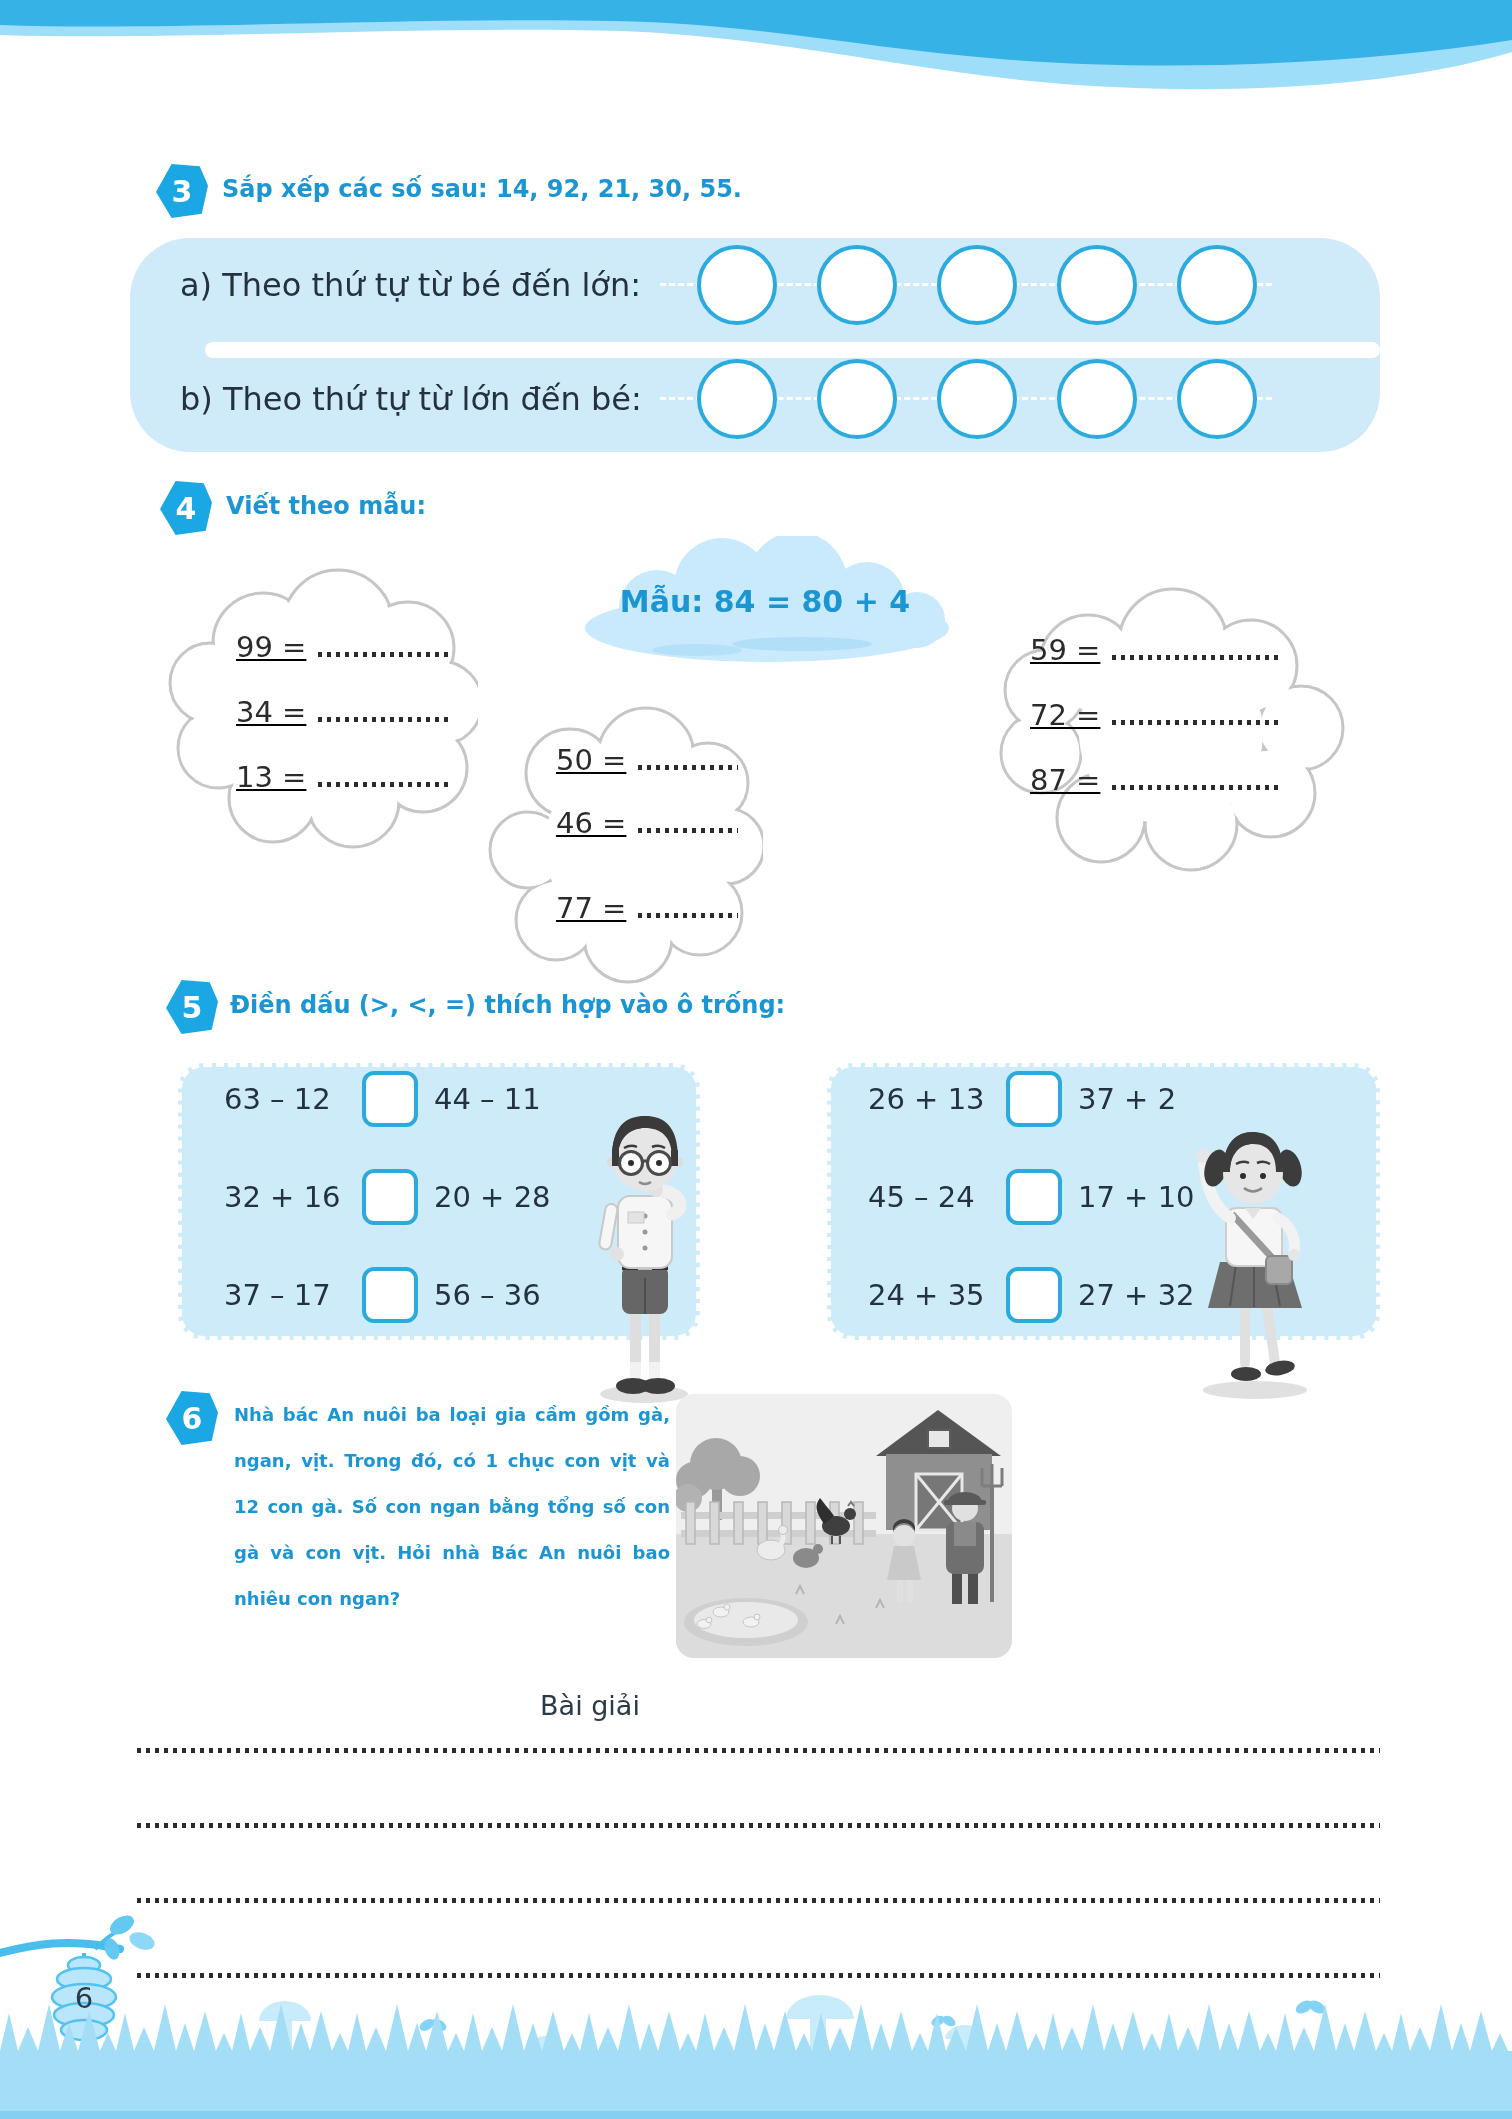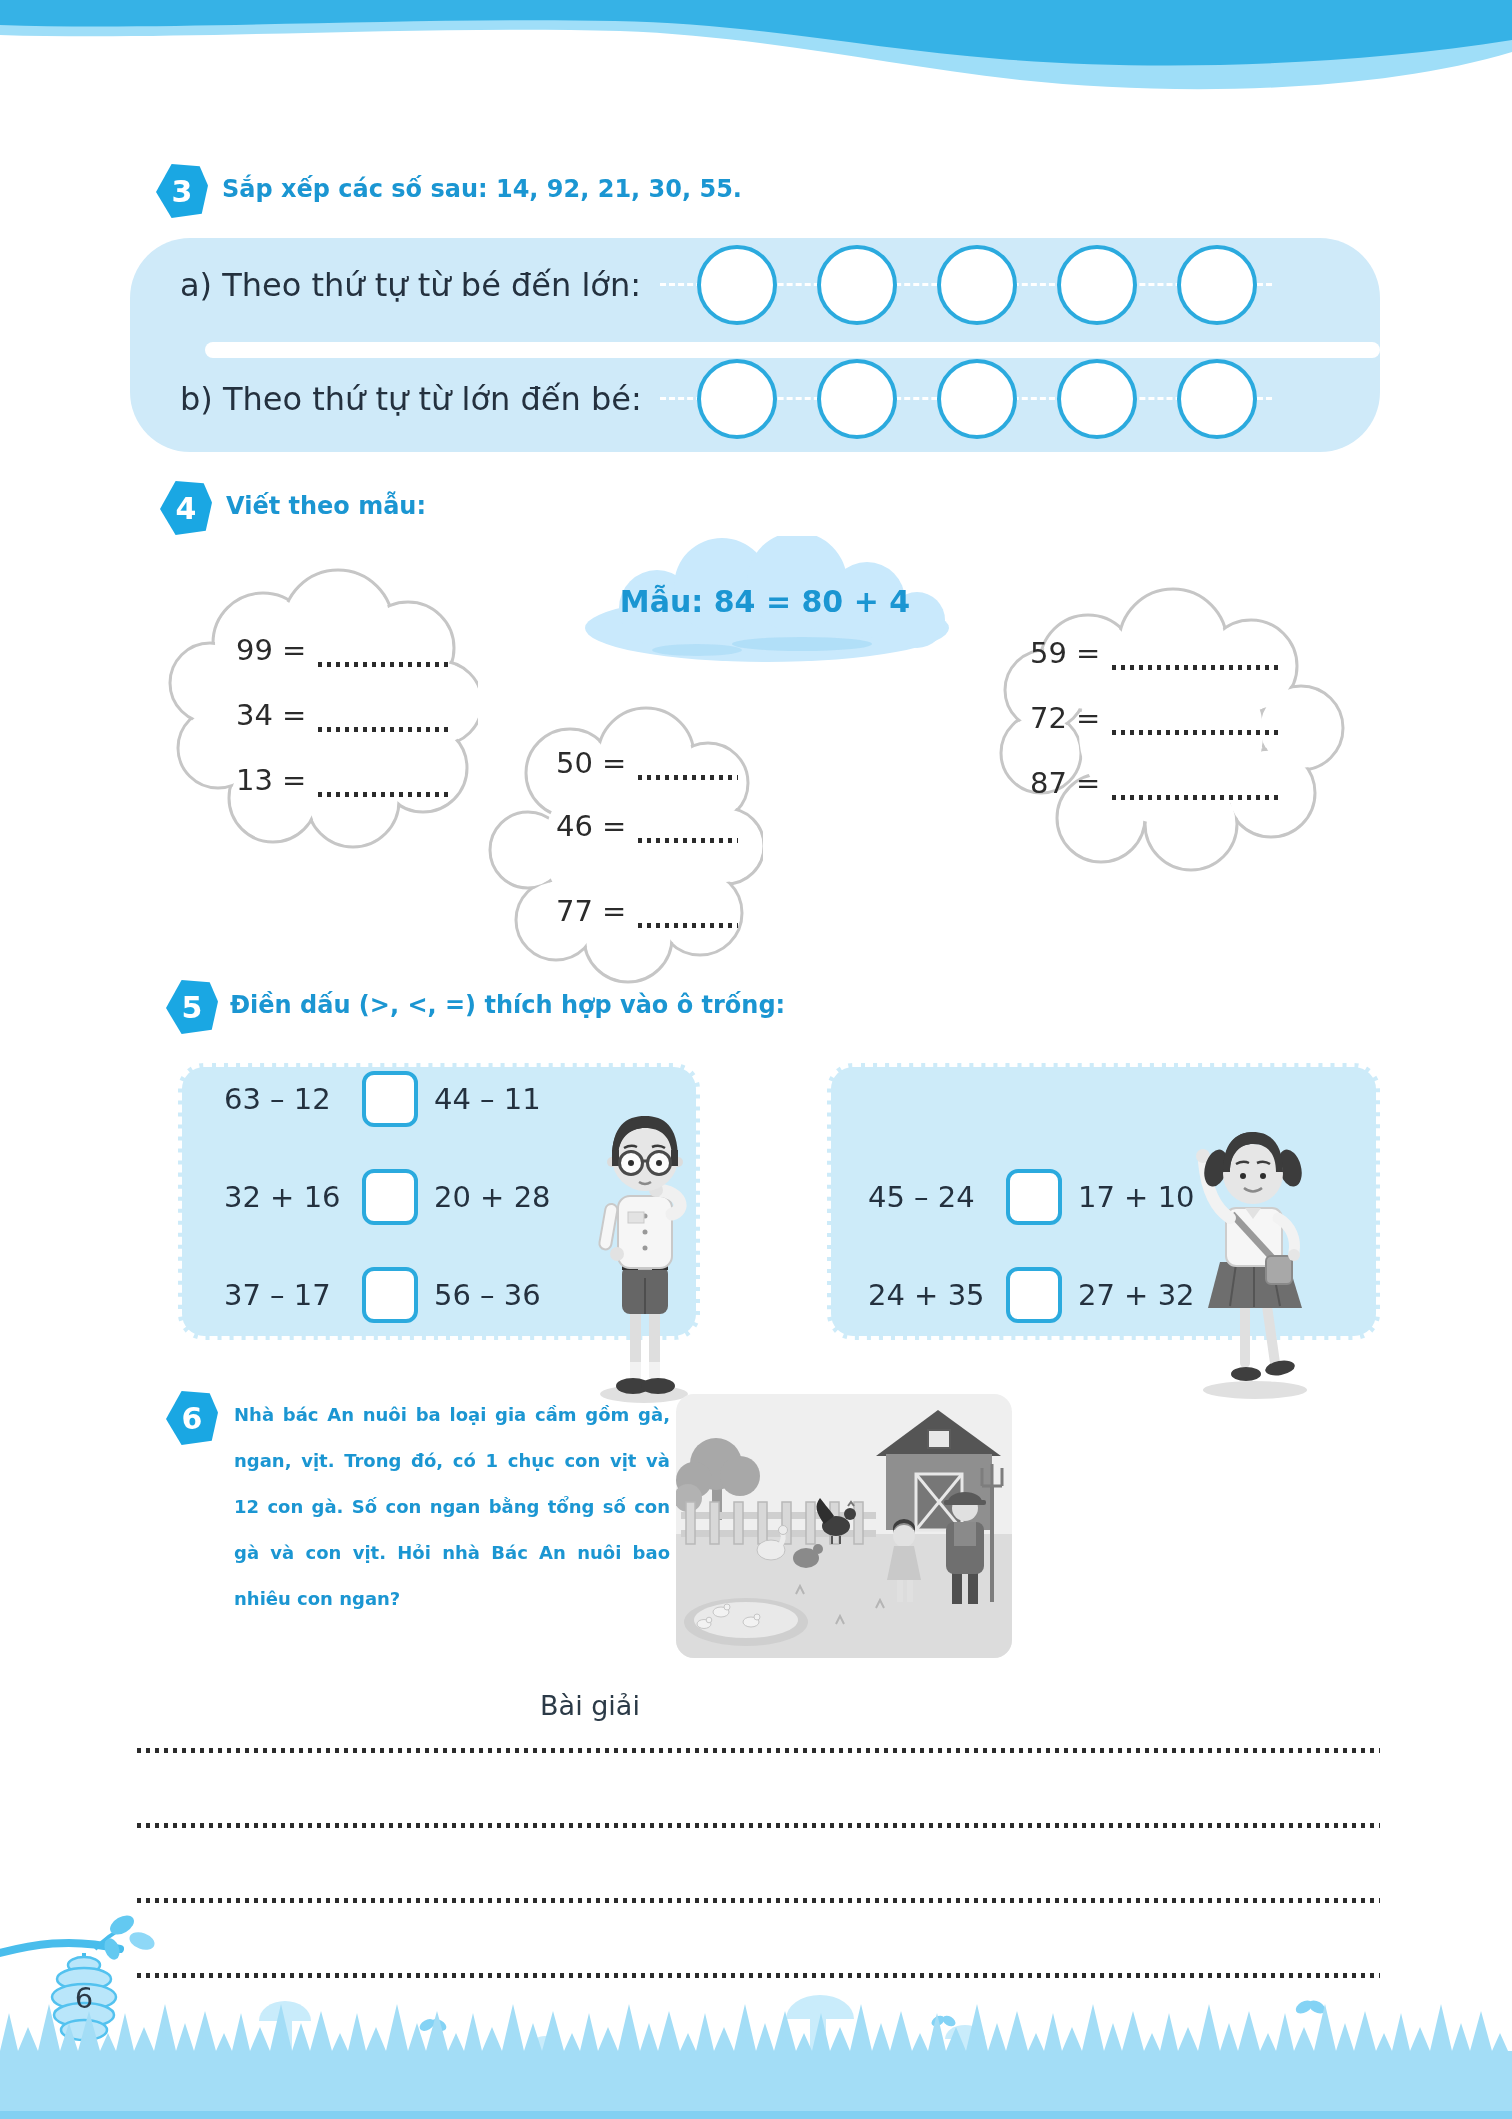--- a/index.html
+++ b/index.html
@@ -10,21 +10,21 @@
          font-size:30px;display:flex;align-items:center;justify-content:center;
          clip-path:polygon(30% 0%,84% 4%,100% 40%,88% 92%,30% 100%,0% 52%);}
   .ex-title{font-weight:bold;font-size:24px;color:var(--accent,#1b96d2);line-height:54px;white-space:nowrap;}
   
   .band{left:130px;top:238px;width:1250px;height:214px;background:var(--band,#cfeaf9);border-radius:60px;}
   .stripe{left:205px;top:342px;width:1175px;height:16px;background:#fff;border-radius:8px;}
   .row-label{font-size:32px;color:var(--dark,#24313f);height:40px;line-height:40px;white-space:nowrap;}
   .guide{height:0;border-top:3px dashed #fff;}
   .circle{width:80px;height:80px;border-radius:50%;background:#fff;border:4px solid var(--circle,#2baade);box-sizing:border-box;}
   
-  .cloud-line{display:flex;align-items:flex-end;height:40px;}
+  .cloud-line{display:flex;align-items:center;height:40px;text-decoration:underline;}
   .cloud-num{font-size:29px;color:#2b2b2b;white-space:nowrap;}
   .dots{flex:1;height:5px;margin-left:12px;margin-top:14px;
         background-image:repeating-linear-gradient(90deg,#2b2b2b 0 4px,transparent 4px 9px);}
   .sample-text{font-weight:bold;font-size:30px;color:var(--accent,#1b96d2);text-align:center;line-height:40px;}
   
   .panel{background:var(--panel,#cdebf9);border:4px dashed #fff;border-radius:26px;box-sizing:border-box;}
   .cmp-row{display:flex;align-items:center;gap:16px;height:58px;}
   .expr{font-size:29px;color:var(--dark,#24313f);white-space:nowrap;}
   .expr.lhs{width:122px;}
   .sign-box{width:56px;height:56px;background:#fff;border:4px solid var(--circle,#2baade);border-radius:12px;box-sizing:border-box;}
@@ -216,20 +216,25 @@
     <span class="expr lhs">32 + 16</span>
     <span class="sign-box"></span>
     <span class="expr">20 + 28</span>
   </div>
   <div class="abs cmp-row" style="left:224px;top:1266px">
     <span class="expr lhs">37 – 17</span>
     <span class="sign-box"></span>
     <span class="expr">56 – 36</span>
   </div>
 
+  <div class="abs cmp-row" style="left:868px;top:1070px">
+    <span class="expr lhs">26 + 13</span>
+    <span class="sign-box"></span>
+    <span class="expr">37 + 2</span>
+  </div>
   <div class="abs cmp-row" style="left:868px;top:1168px">
     <span class="expr lhs">45 – 24</span>
     <span class="sign-box"></span>
     <span class="expr">17 + 10</span>
   </div>
   <div class="abs cmp-row" style="left:868px;top:1266px">
     <span class="expr lhs">24 + 35</span>
     <span class="sign-box"></span>
     <span class="expr">27 + 32</span>
   </div>

